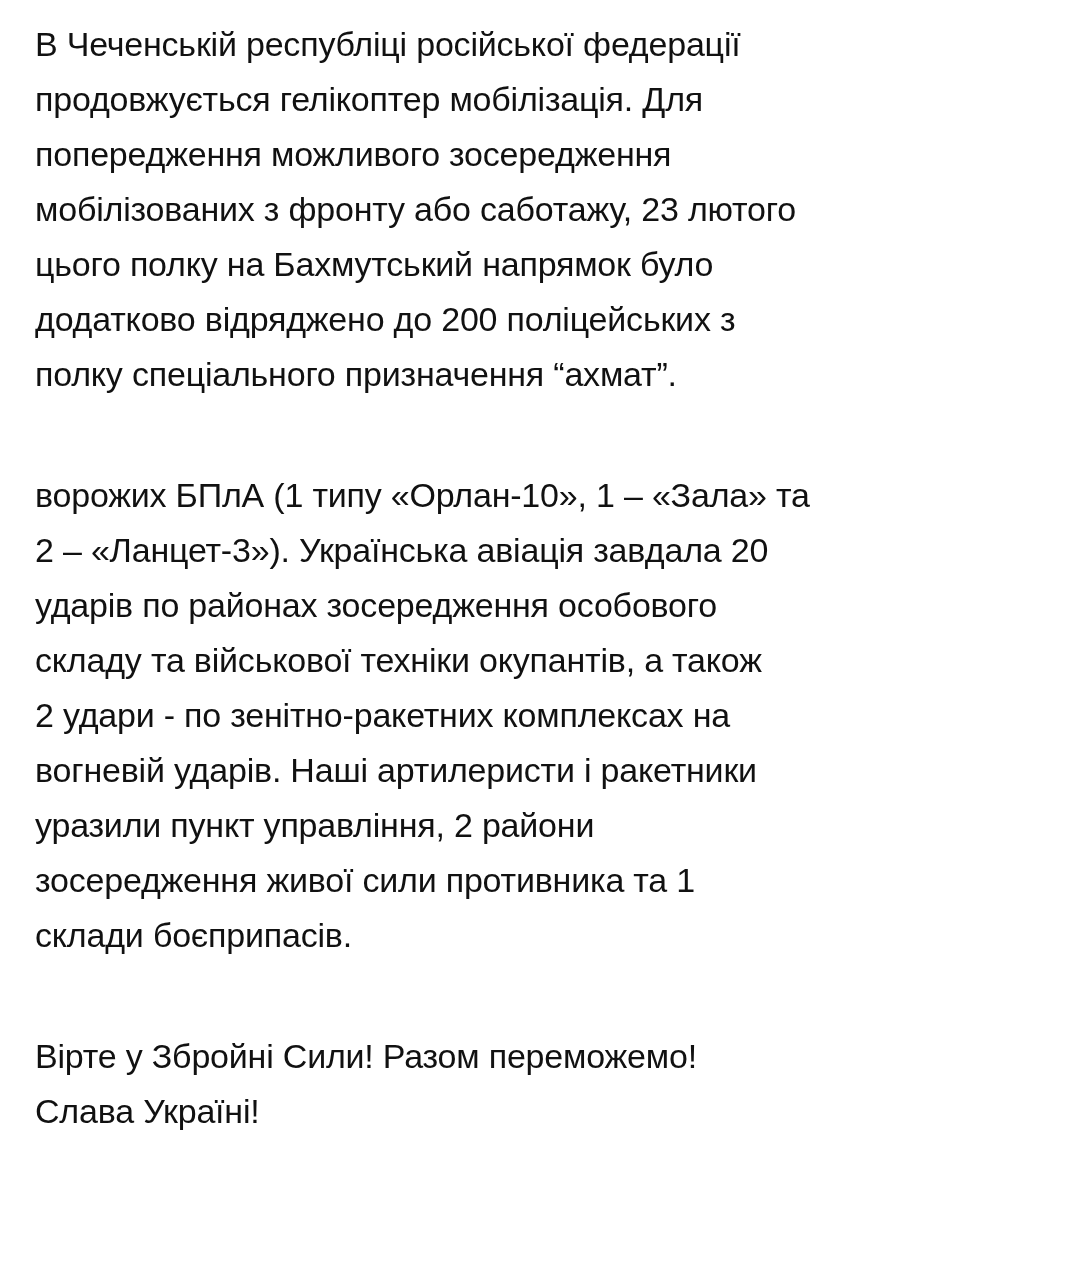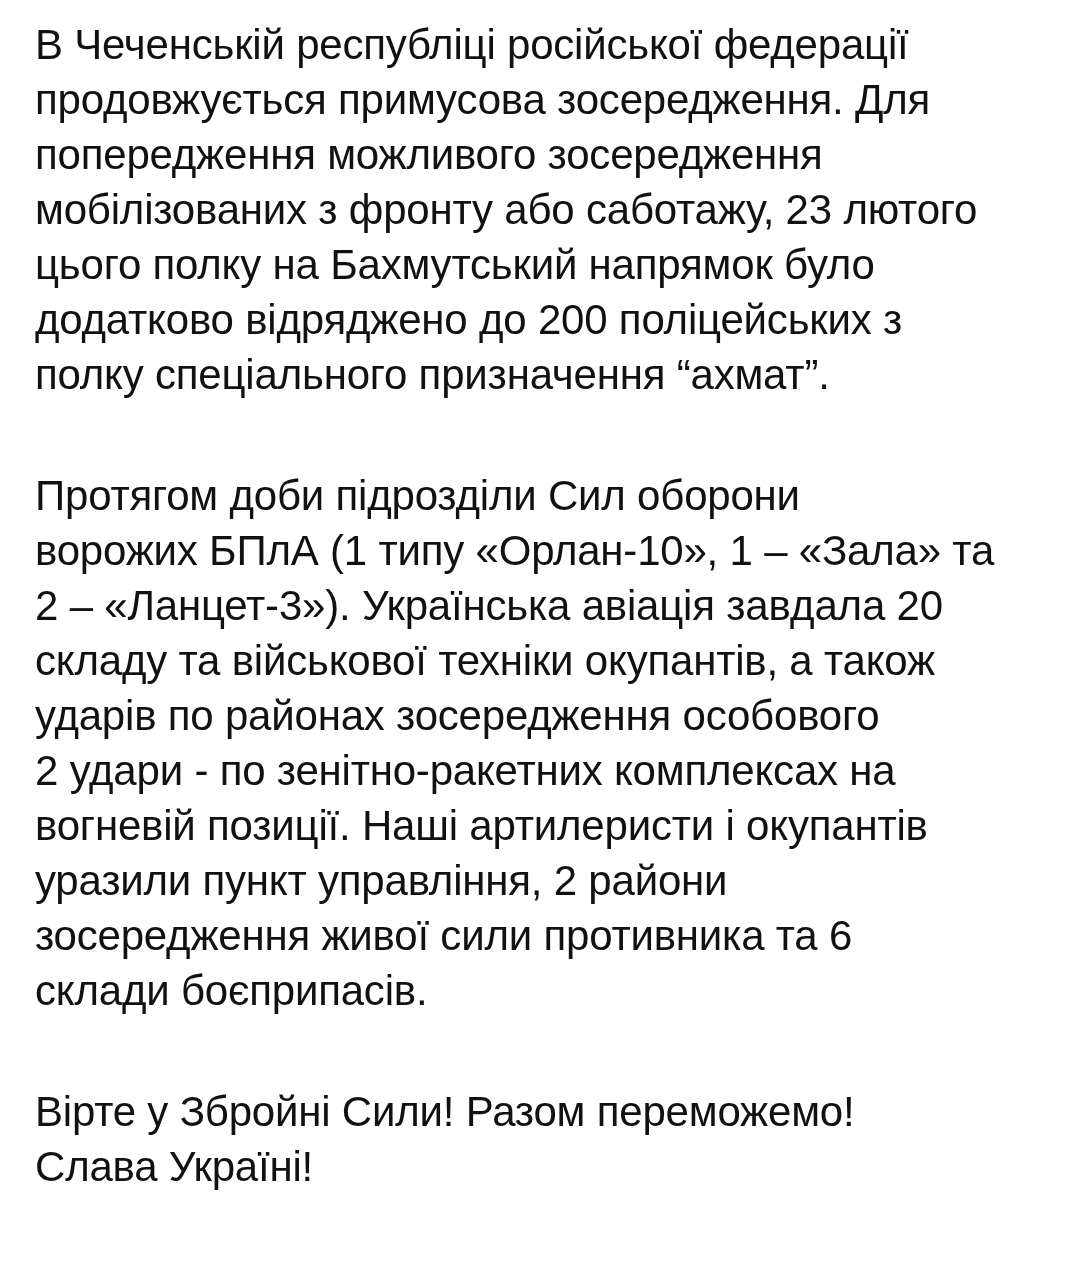--- a/index.html
+++ b/index.html
@@ -10,21 +10,21 @@
   body {
     width: 1080px;
     height: 1272px;
     overflow: hidden;
   }
   .post {
     box-sizing: border-box;
     width: 1080px;
     padding: 17px 30px 0 35px;
     font-family: "Liberation Sans", sans-serif;
-    font-size: 42px;
+    font-size: 34px;
     line-height: 55px;
     letter-spacing: -0.2px;
     color: #111111;
   }
   .paragraph {
     margin: 0 0 66px 0;
   }
   .paragraph:last-child {
     margin-bottom: 12px;
   }
@@ -32,38 +32,37 @@
     white-space: nowrap;
   }
 </style>
 </head>
 <body>
 
 <div class="post">
 
   <div class="paragraph">
     <div class="line">В Чеченській республіці російської федерації</div>
-    <div class="line">продовжується примусова зосередження. Для</div>
+    <div class="line">продовжується гелікоптер мобілізація. Для</div>
     <div class="line">попередження можливого зосередження</div>
     <div class="line">мобілізованих з фронту або саботажу, 23 лютого</div>
     <div class="line">цього полку на Бахмутський напрямок було</div>
     <div class="line">додатково відряджено до 200 поліцейських з</div>
     <div class="line">полку спеціального призначення “ахмат”.</div>
   </div>
 
   <div class="paragraph">
-    <div class="line">Протягом доби підрозділи Сил оборони</div>
     <div class="line">ворожих БПлА (1 типу «Орлан-10», 1 – «Зала» та</div>
     <div class="line">2 – «Ланцет-3»). Українська авіація завдала 20</div>
+    <div class="line">ударів по районах зосередження особового</div>
     <div class="line">складу та військової техніки окупантів, а також</div>
-    <div class="line">ударів по районах зосередження особового</div>
     <div class="line">2 удари - по зенітно-ракетних комплексах на</div>
-    <div class="line">вогневій позиції. Наші артилеристи і окупантів</div>
+    <div class="line">вогневій ударів. Наші артилеристи і ракетники</div>
     <div class="line">уразили пункт управління, 2 райони</div>
-    <div class="line">зосередження живої сили противника та 6</div>
+    <div class="line">зосередження живої сили противника та 1</div>
     <div class="line">склади боєприпасів.</div>
   </div>
 
   <div class="paragraph">
     <div class="line">Вірте у Збройні Сили! Разом переможемо!</div>
     <div class="line">Слава Україні!</div>
   </div>
 
 </div>
 

